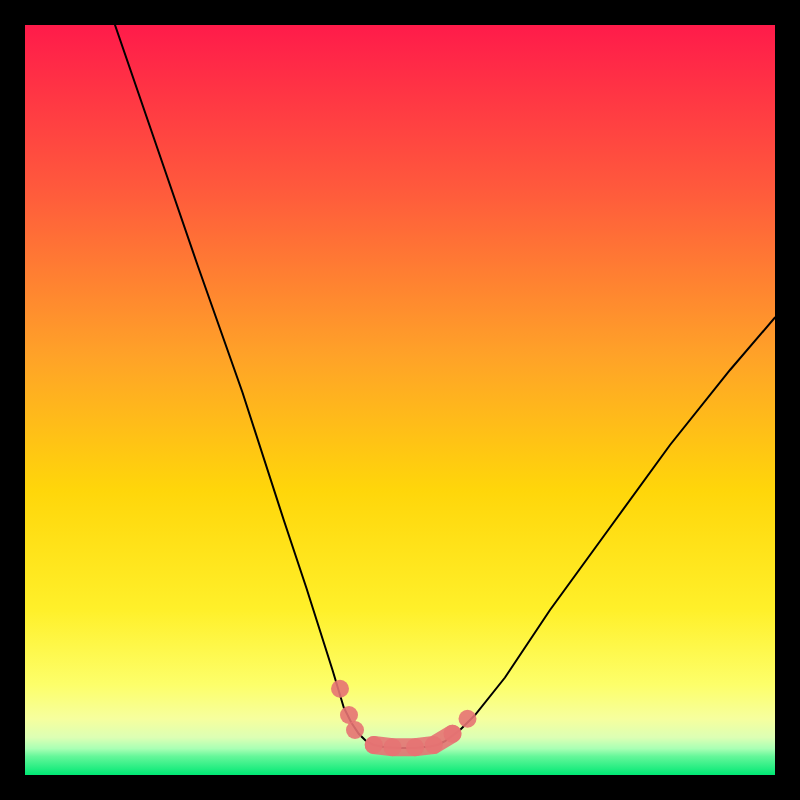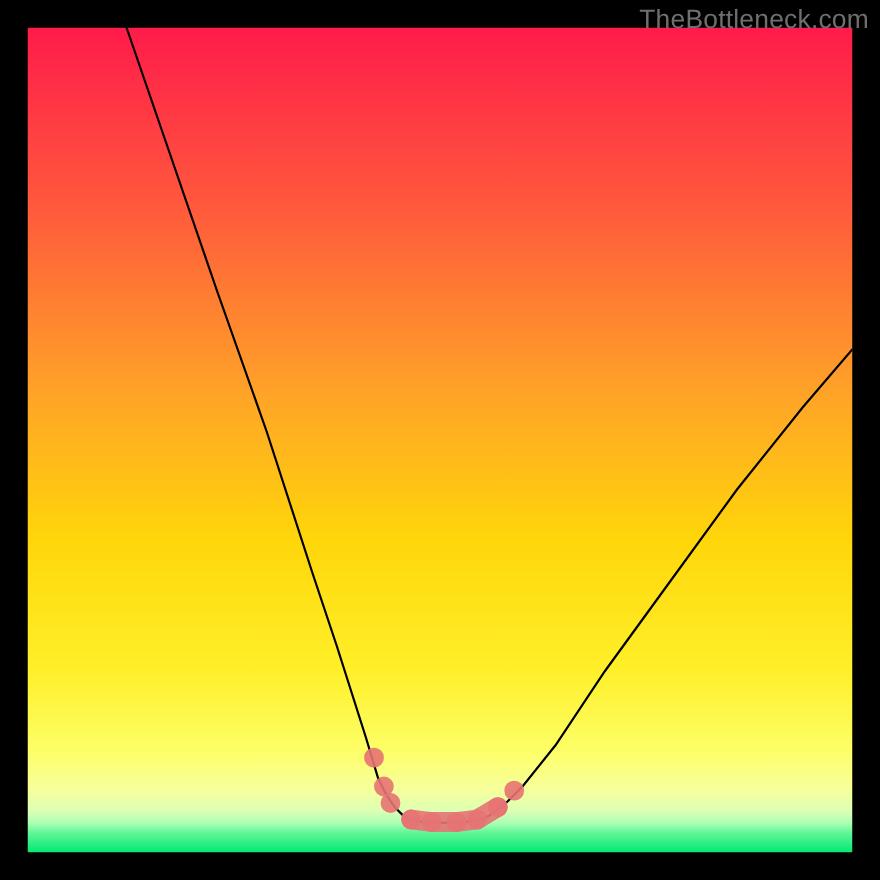--- a/index.html
+++ b/index.html
@@ -69,14 +69,13 @@
         <circle cx="324.00" cy="690.00" r="9" fill="#e57373" fill-opacity="0.9"></circle>
         <circle cx="330.00" cy="705.00" r="9" fill="#e57373" fill-opacity="0.9"></circle>
         <circle cx="348.75" cy="720.00" r="9" fill="#e57373" fill-opacity="0.9"></circle>
         <circle cx="367.50" cy="722.25" r="9" fill="#e57373" fill-opacity="0.9"></circle>
         <circle cx="390.00" cy="722.25" r="9" fill="#e57373" fill-opacity="0.9"></circle>
         <circle cx="408.75" cy="720.00" r="9" fill="#e57373" fill-opacity="0.9"></circle>
         <circle cx="427.50" cy="708.75" r="9" fill="#e57373" fill-opacity="0.9"></circle>
         <circle cx="442.50" cy="693.75" r="9" fill="#e57373" fill-opacity="0.9"></circle>
       </g>
   </svg>
-  <div class="watermark">TheBottleneck.com</div>
 </div>
 
 </body></html>

